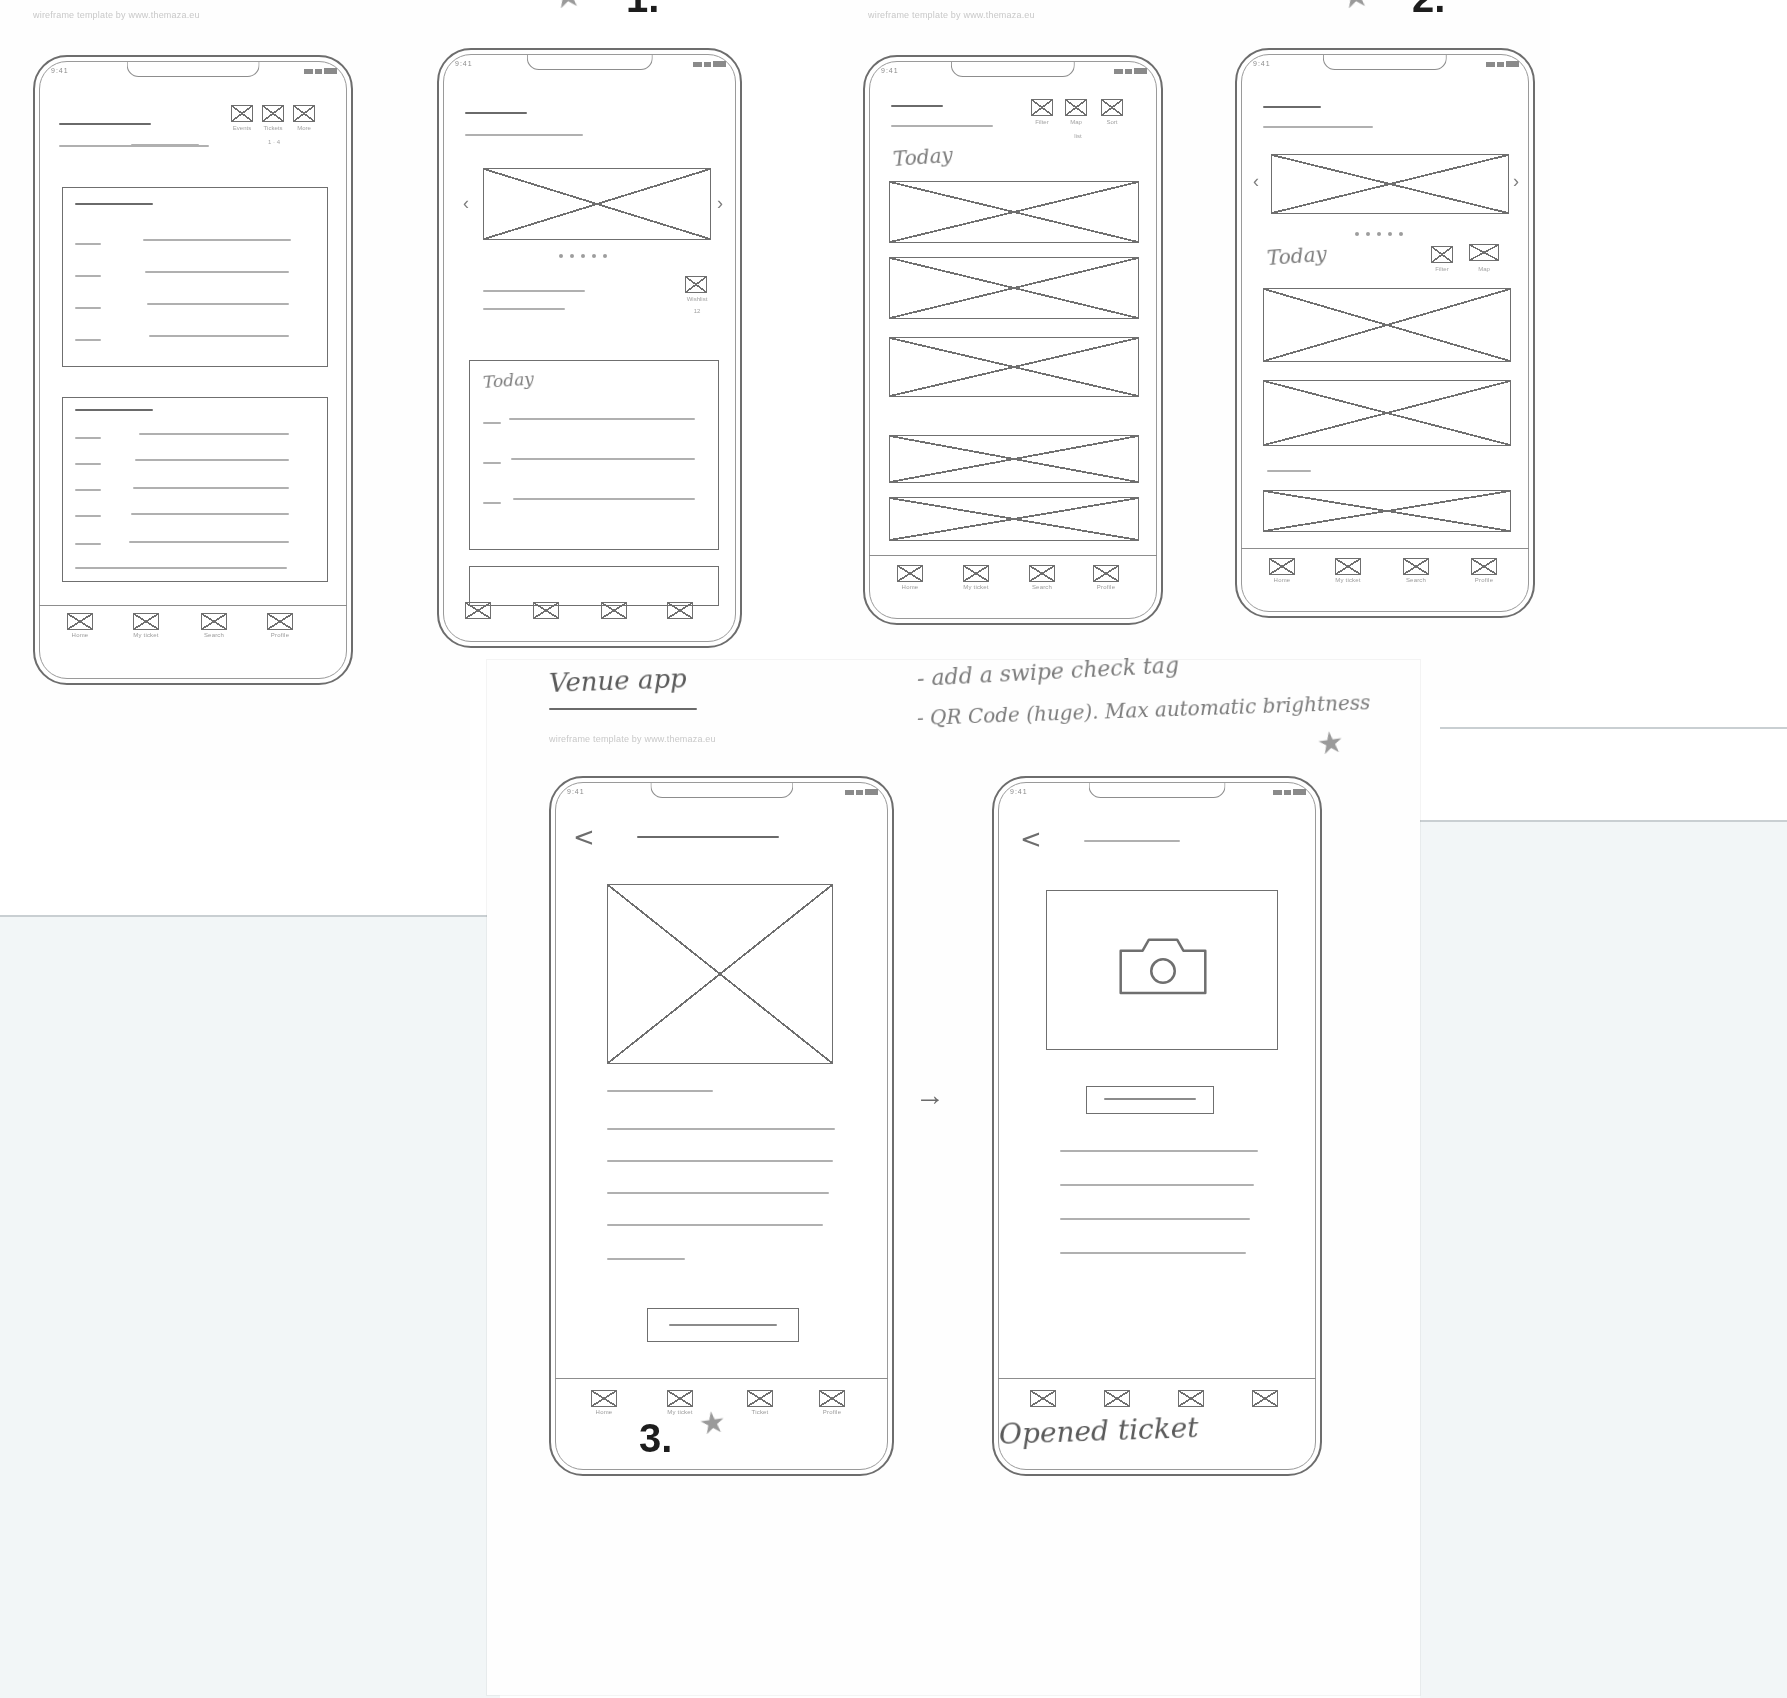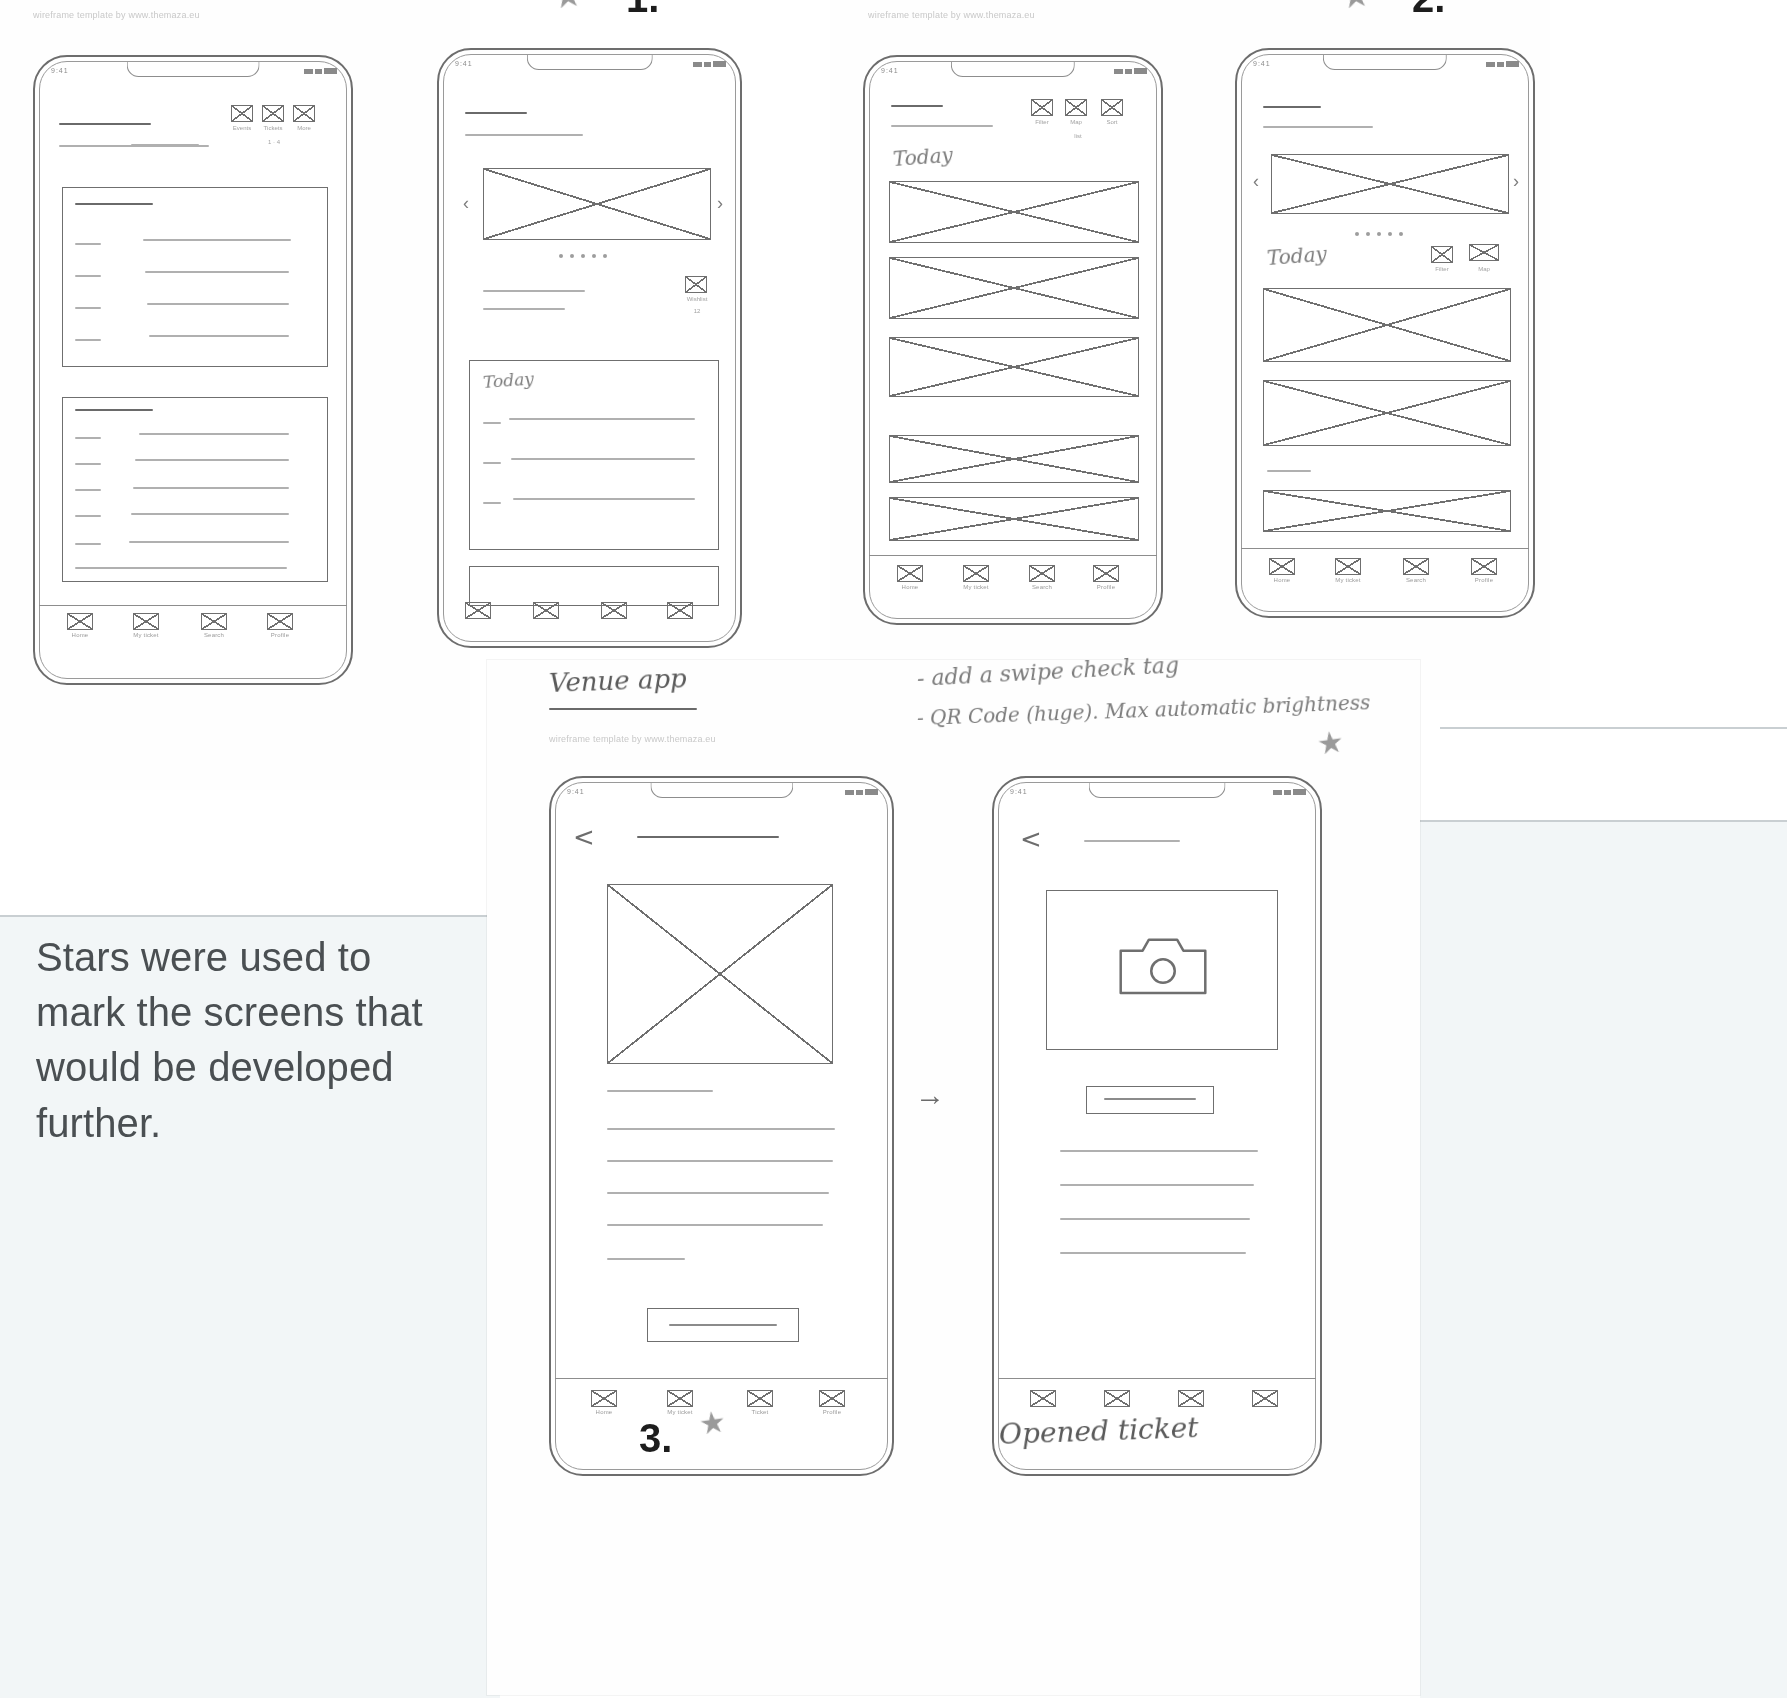--- a/index.html
+++ b/index.html
@@ -560,15 +560,14 @@
         <div class="lb"></div>
       </div>
     </div>
 
     <div class="stepnum" style="left:152px;top:758px;">3.</div>
     <div class="starmark" style="left:212px;top:748px;font-size:30px;">★</div>
 
     <div class="hand strong" style="left:512px;top:758px;font-size:28px;transform:rotate(-2deg);">Opened ticket</div>
   </div>
 
-  <div class="caption" style="left:36px;top:930px;width:430px;">Stars were used to mark the screens that would be developed further.</div>
 
 </div>
 
 </body></html>

